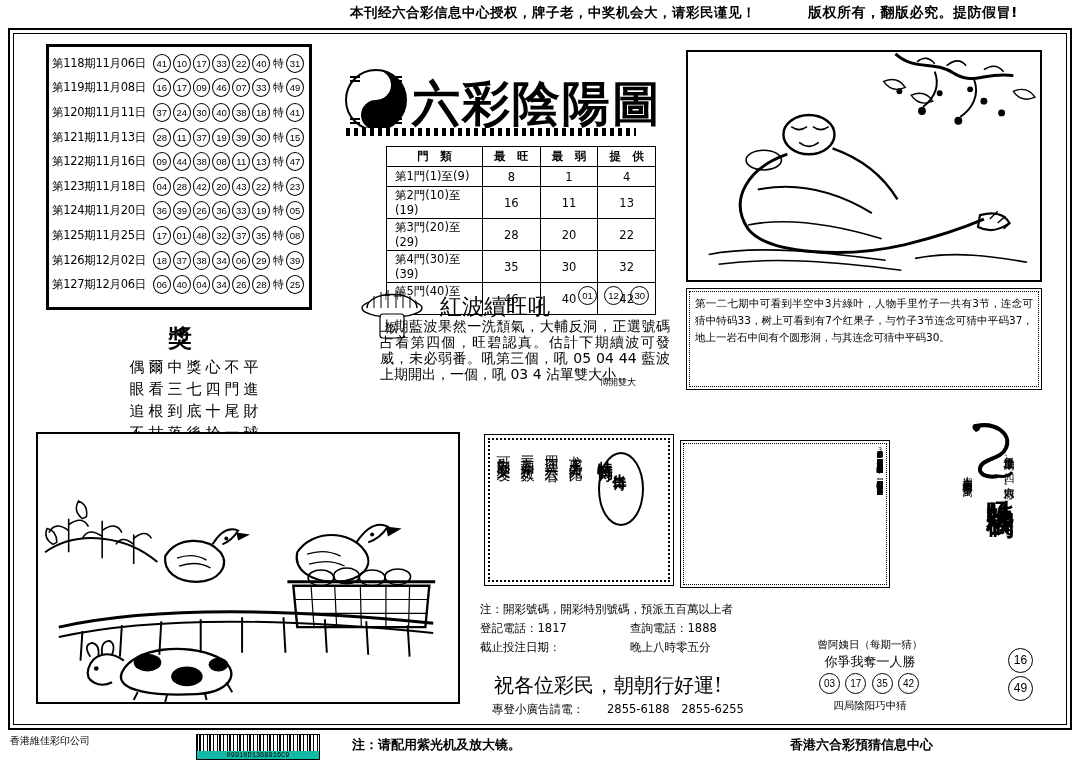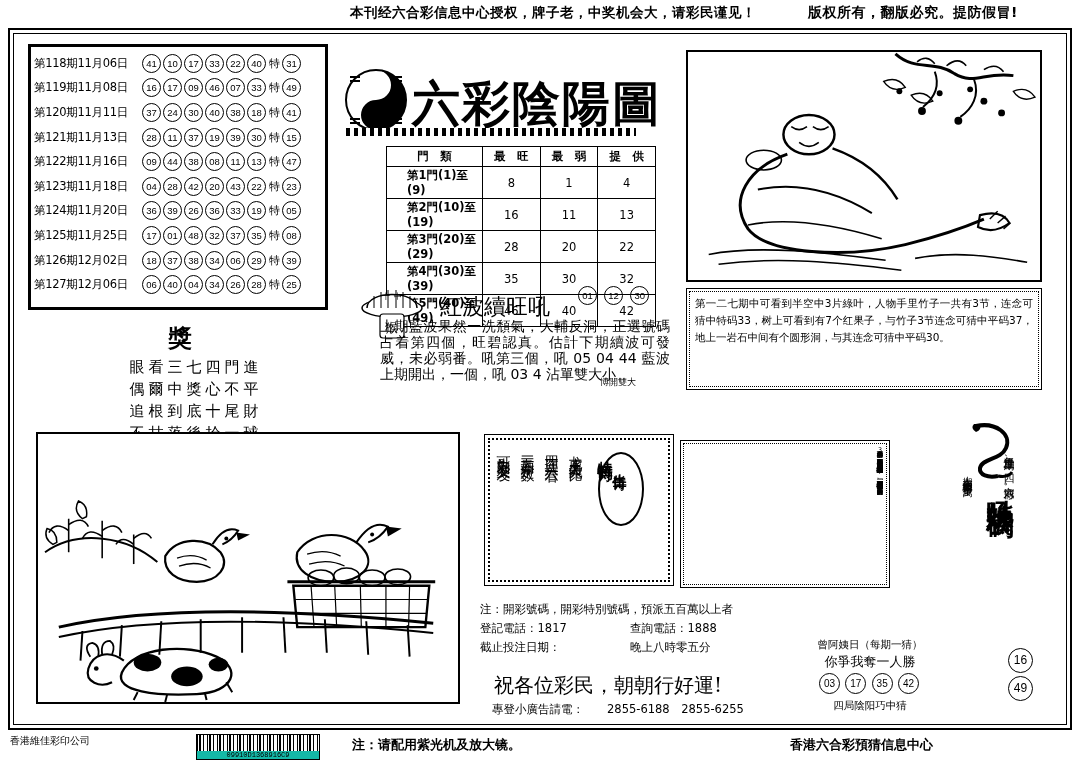--- a/index.html
+++ b/index.html
@@ -28,21 +28,21 @@
   .outer-frame {
     position:absolute; left:8px; top:28px; width:1064px; height:702px;
     border:2px solid #000;
   }
   .outer-frame:before {
     content:""; position:absolute; inset:3px; border:1px solid #000;
   }
 
   
   .history {
-    position:absolute; left:28px; top:44px; width:300px; height:266px;
+    position:absolute; left:46px; top:44px; width:266px; height:266px;
     border:3px solid #000; background:#fff;
     padding:4px 3px 3px 3px;
   }
   .hrow {
     display:flex; align-items:center; height:24.6px;
     white-space:nowrap;
   }
   .hlabel { font-size:11.5px; width:108px; letter-spacing:-0.3px; }
   .ball {
     width:19px; height:19px; border:1px solid #000; border-radius:50%;
@@ -69,21 +69,21 @@
 
   
   .cat-table {
     position:absolute; left:386px; top:146px; width:270px;
     border-collapse:collapse; font-size:11.5px;
   }
   .cat-table td, .cat-table th {
     border:1px solid #000; text-align:center; height:20px; font-weight:normal;
   }
   .cat-table th { font-weight:bold; font-size:11.5px; }
-  .cat-table td.left { text-align:left; padding-left:20px; width:96px;font-weight:bold; }
+  .cat-table td.left { text-align:left; padding-left:8px; width:96px; }
 
   
   .hat {
     position:absolute; left:360px; top:282px; width:64px; height:62px;
   }
   .redwave-title {
     position:absolute; left:440px; top:292px;
     font-size:22px; font-weight:normal; font-family:"DejaVu Serif", serif;
     white-space:nowrap;
   }
@@ -438,22 +438,22 @@
   <div class="redwave-body">上期藍波果然一洗頹氣，大輔反洞，正選號碼占着第四個，旺碧認真。估計下期續波可發威，未必弱番。吼第三個，吼 05 04 44 藍波上期開出，一個，吼 03 4 沾單雙大小</div>
   <div class="mini-balls">
     <span class="ball">01</span>
     <span class="ball">12</span>
     <span class="ball">30</span>
   </div>
   <div class="tiny-note">博開雙大</div>
 
   <div class="prize-title">獎</div>
   <div class="prize-poem">
+    <div>偶爾中獎心不平</div>
     <div>眼看三七四門進</div>
-    <div>偶爾中獎心不平</div>
     <div>追根到底十尾財</div>
     <div>不甘落後拾一球</div>
   </div>
 
   <div class="pic-tr">
     <svg viewBox="0 0 356 232" width="352" height="228">
 
       <path d="M210 2 C230 20 250 8 270 22 C290 34 300 20 330 24" fill="none" stroke="#000" stroke-width="3"></path>
       <path d="M250 20 C256 36 248 48 238 56" fill="none" stroke="#000" stroke-width="2"></path>
       <path d="M290 28 C296 44 288 58 276 66" fill="none" stroke="#000" stroke-width="2"></path>

